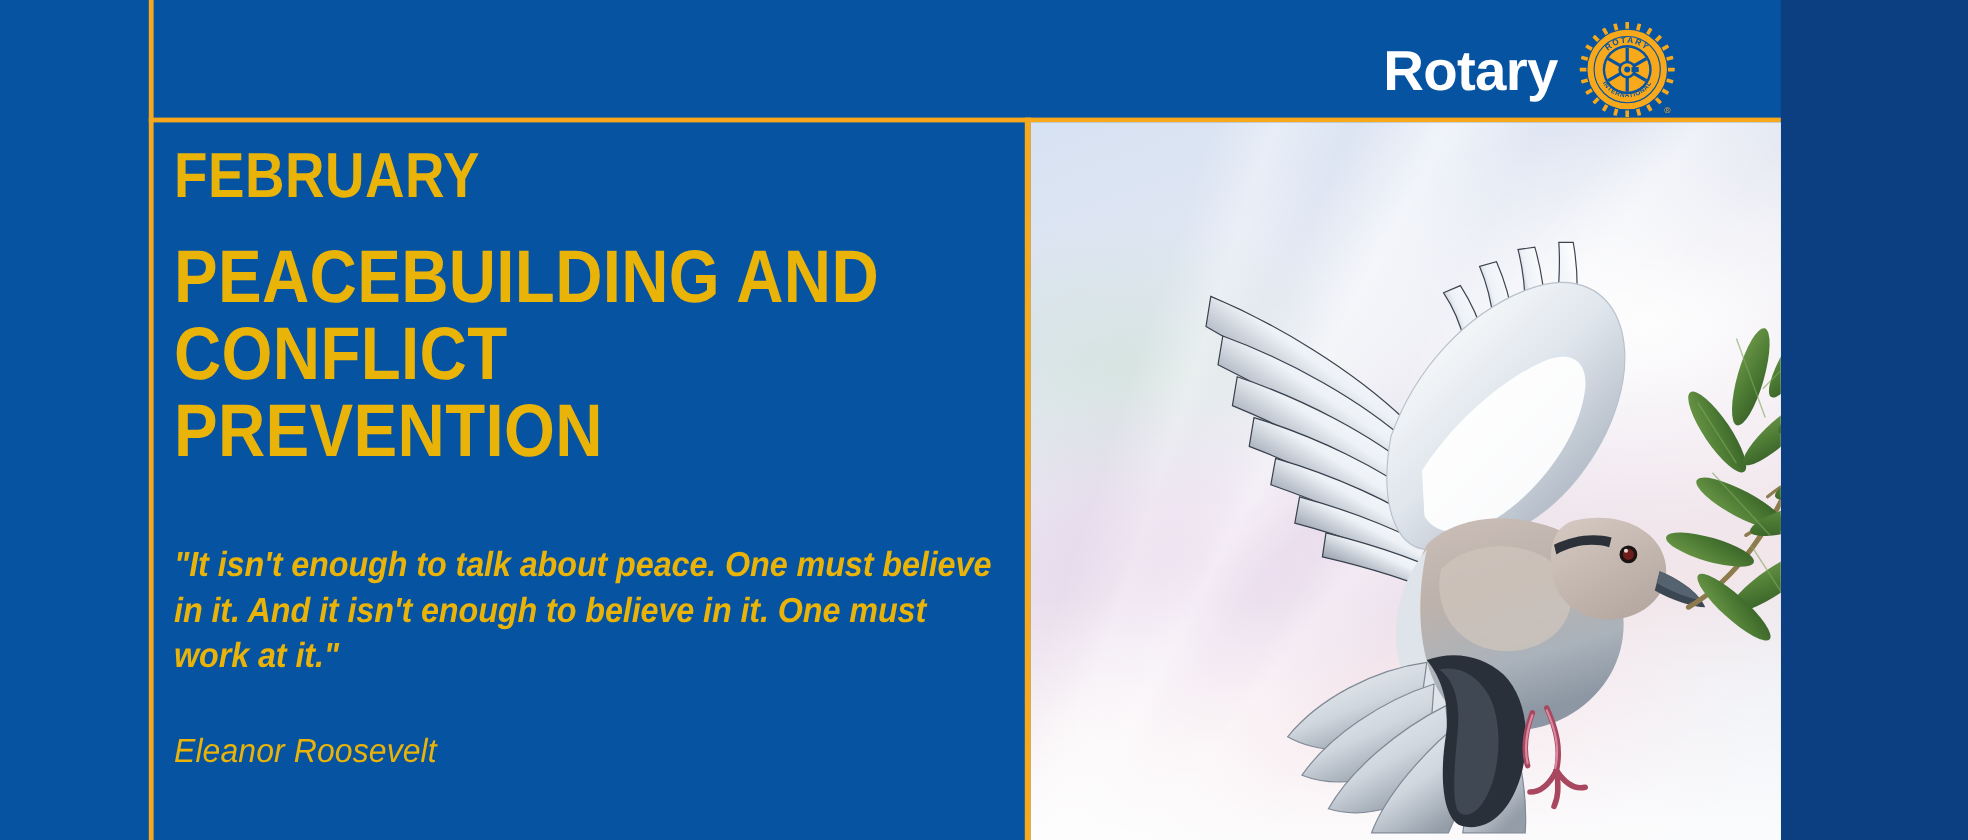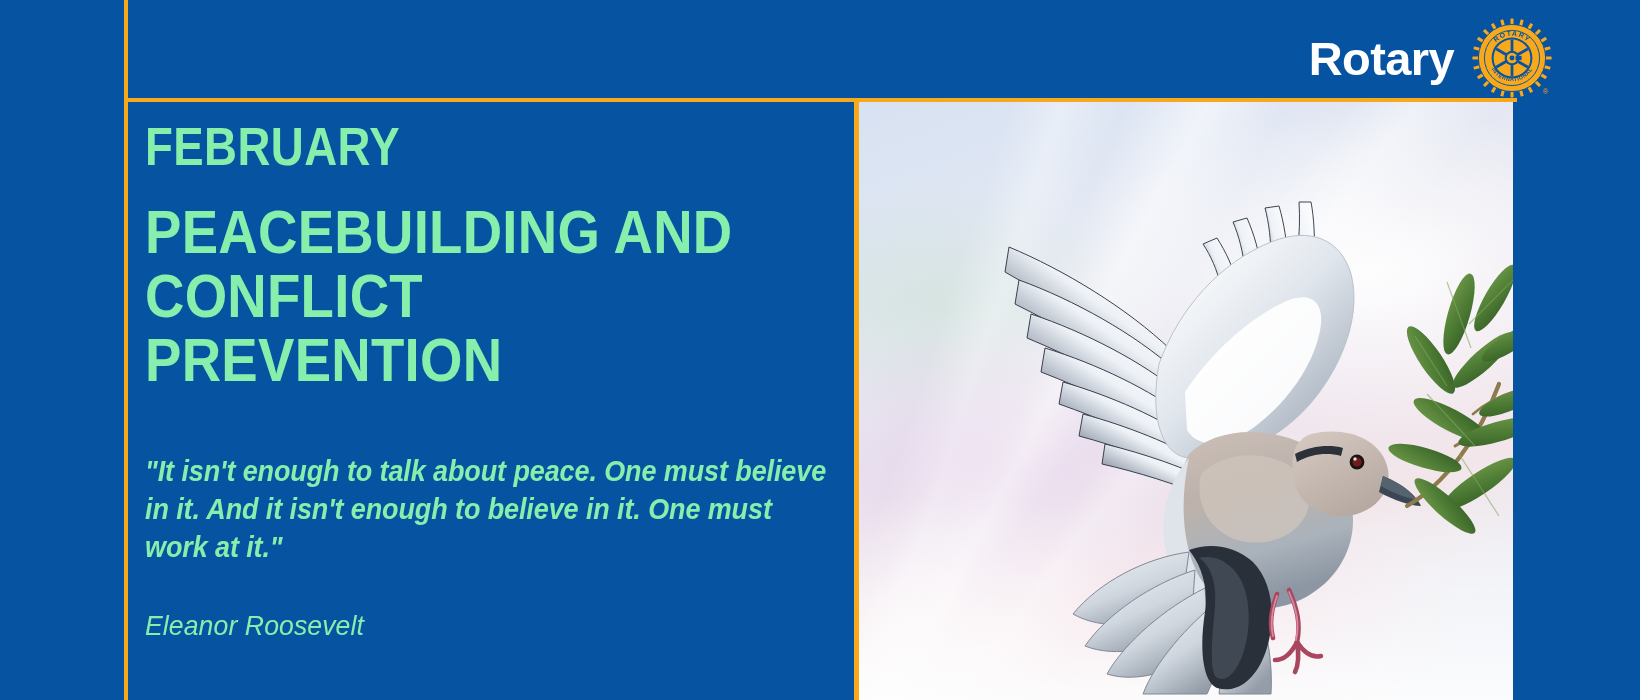--- a/index.html
+++ b/index.html
@@ -2,21 +2,21 @@
 <html><head>
 <meta charset="utf-8">
 <style>
   html, body {
     margin: 0;
     padding: 0;
     background: #0b3f82;
   }
   #banner {
     position: relative;
-    width: 1640px;
+    width: 1484px;
     height: 700px;
     overflow: hidden;
     background: #0653a2;
     font-family: "Liberation Sans", sans-serif;
   }
 
   
   .rule-v-left {
     position: absolute;
     left: 124px; top: 0;
@@ -53,21 +53,21 @@
     line-height: 1;
   }
   .rotary-wheel { display: block; }
 
   
   .text-col {
     position: absolute;
     left: 145px;
     top: 120px;
     width: 690px;
-    color: #86efac;
+    color: #eab308;
   }
   .month {
     font-size: 53px;
     font-weight: bold;
     letter-spacing: 0.5px;
     line-height: 1.02;
     transform: scaleX(0.86);
     transform-origin: left center;
     margin: 0 0 26px 0;
   }

